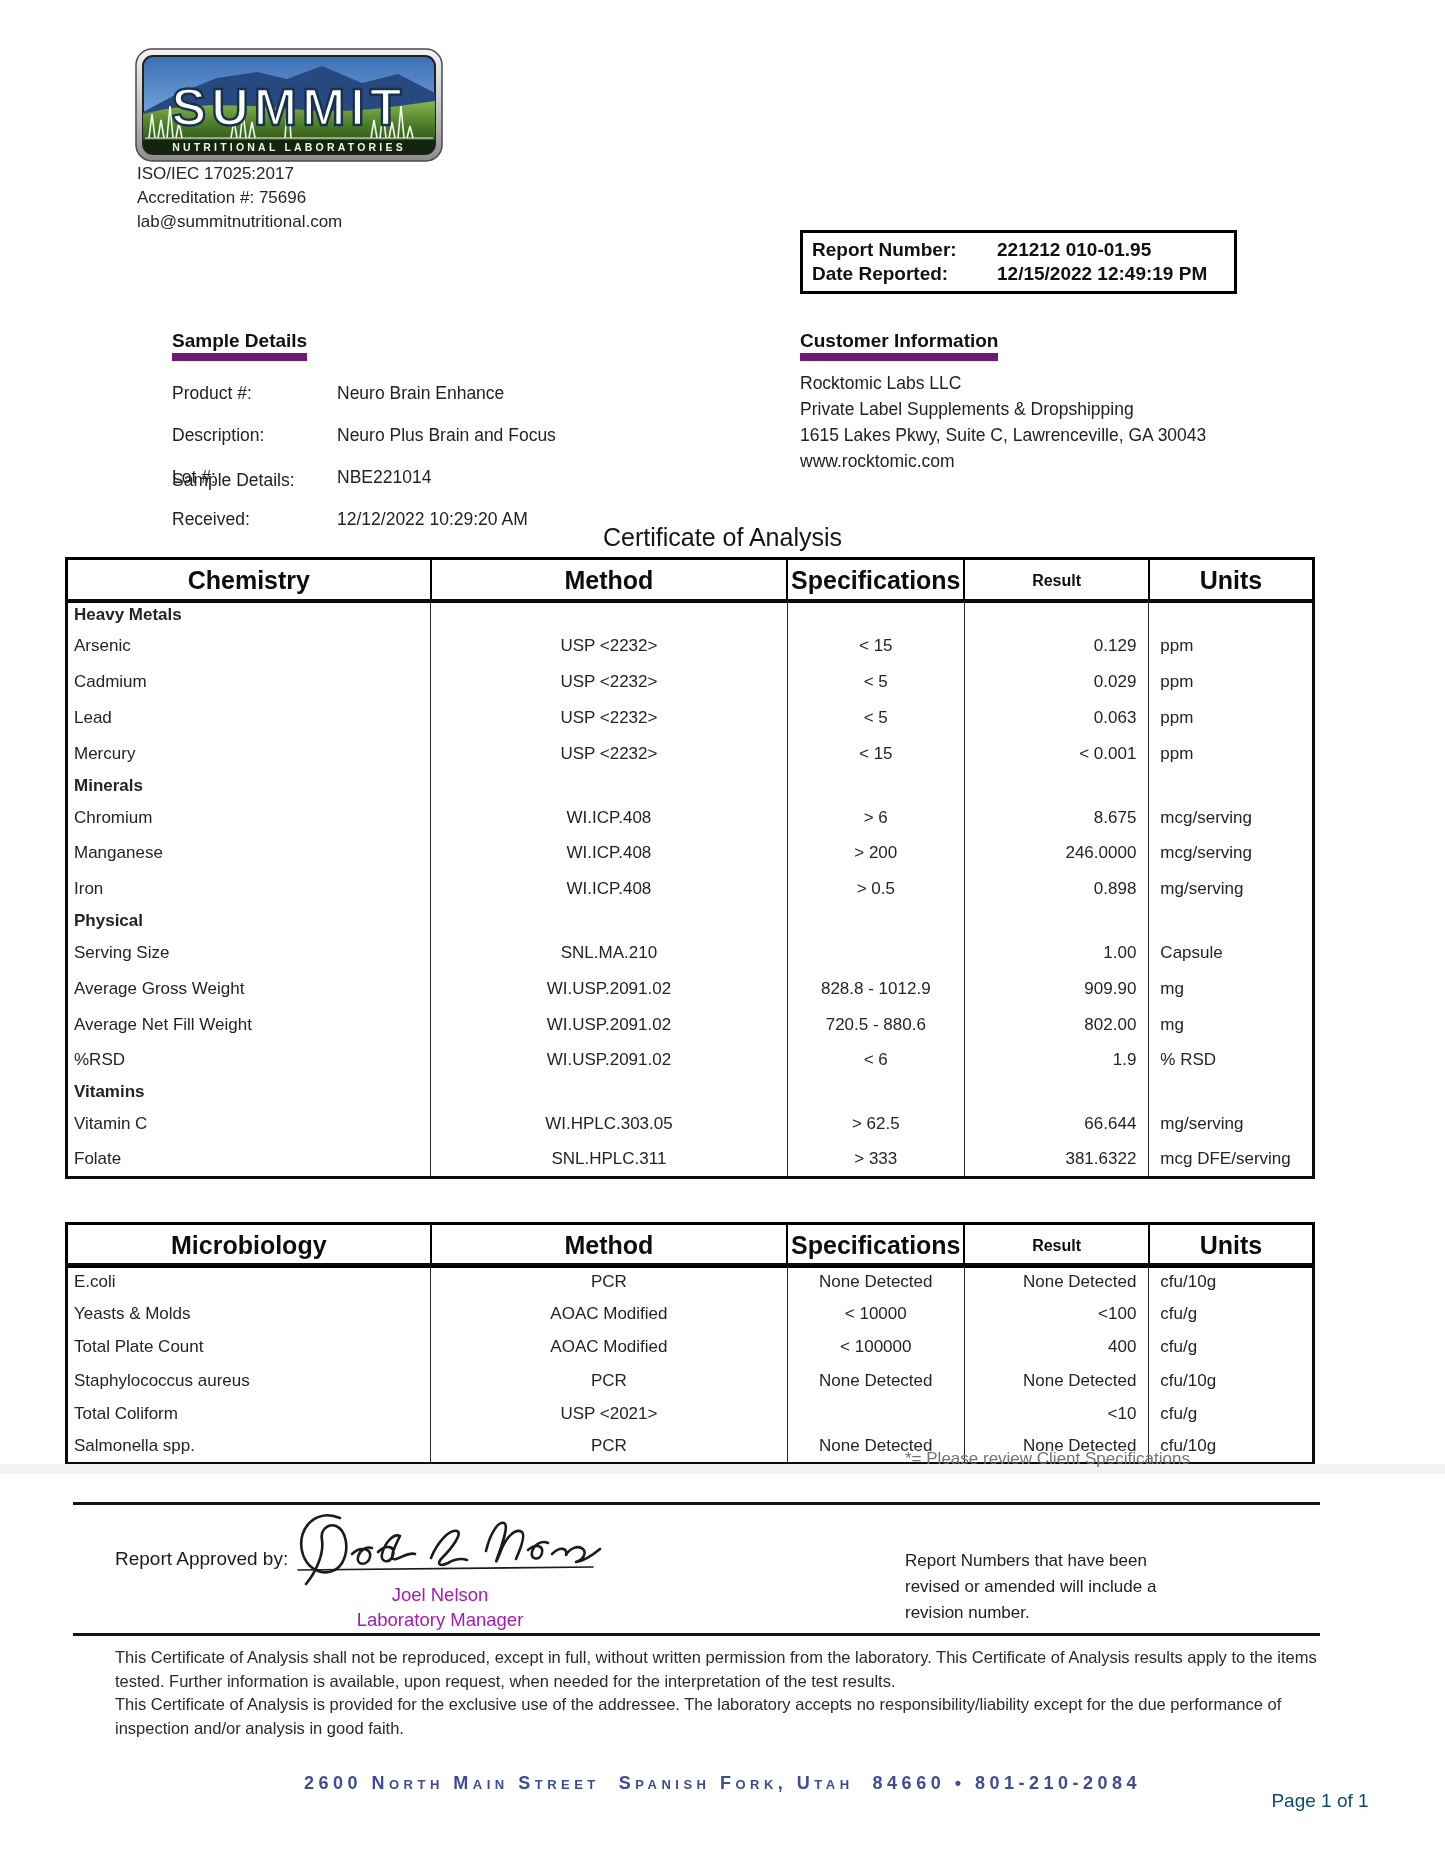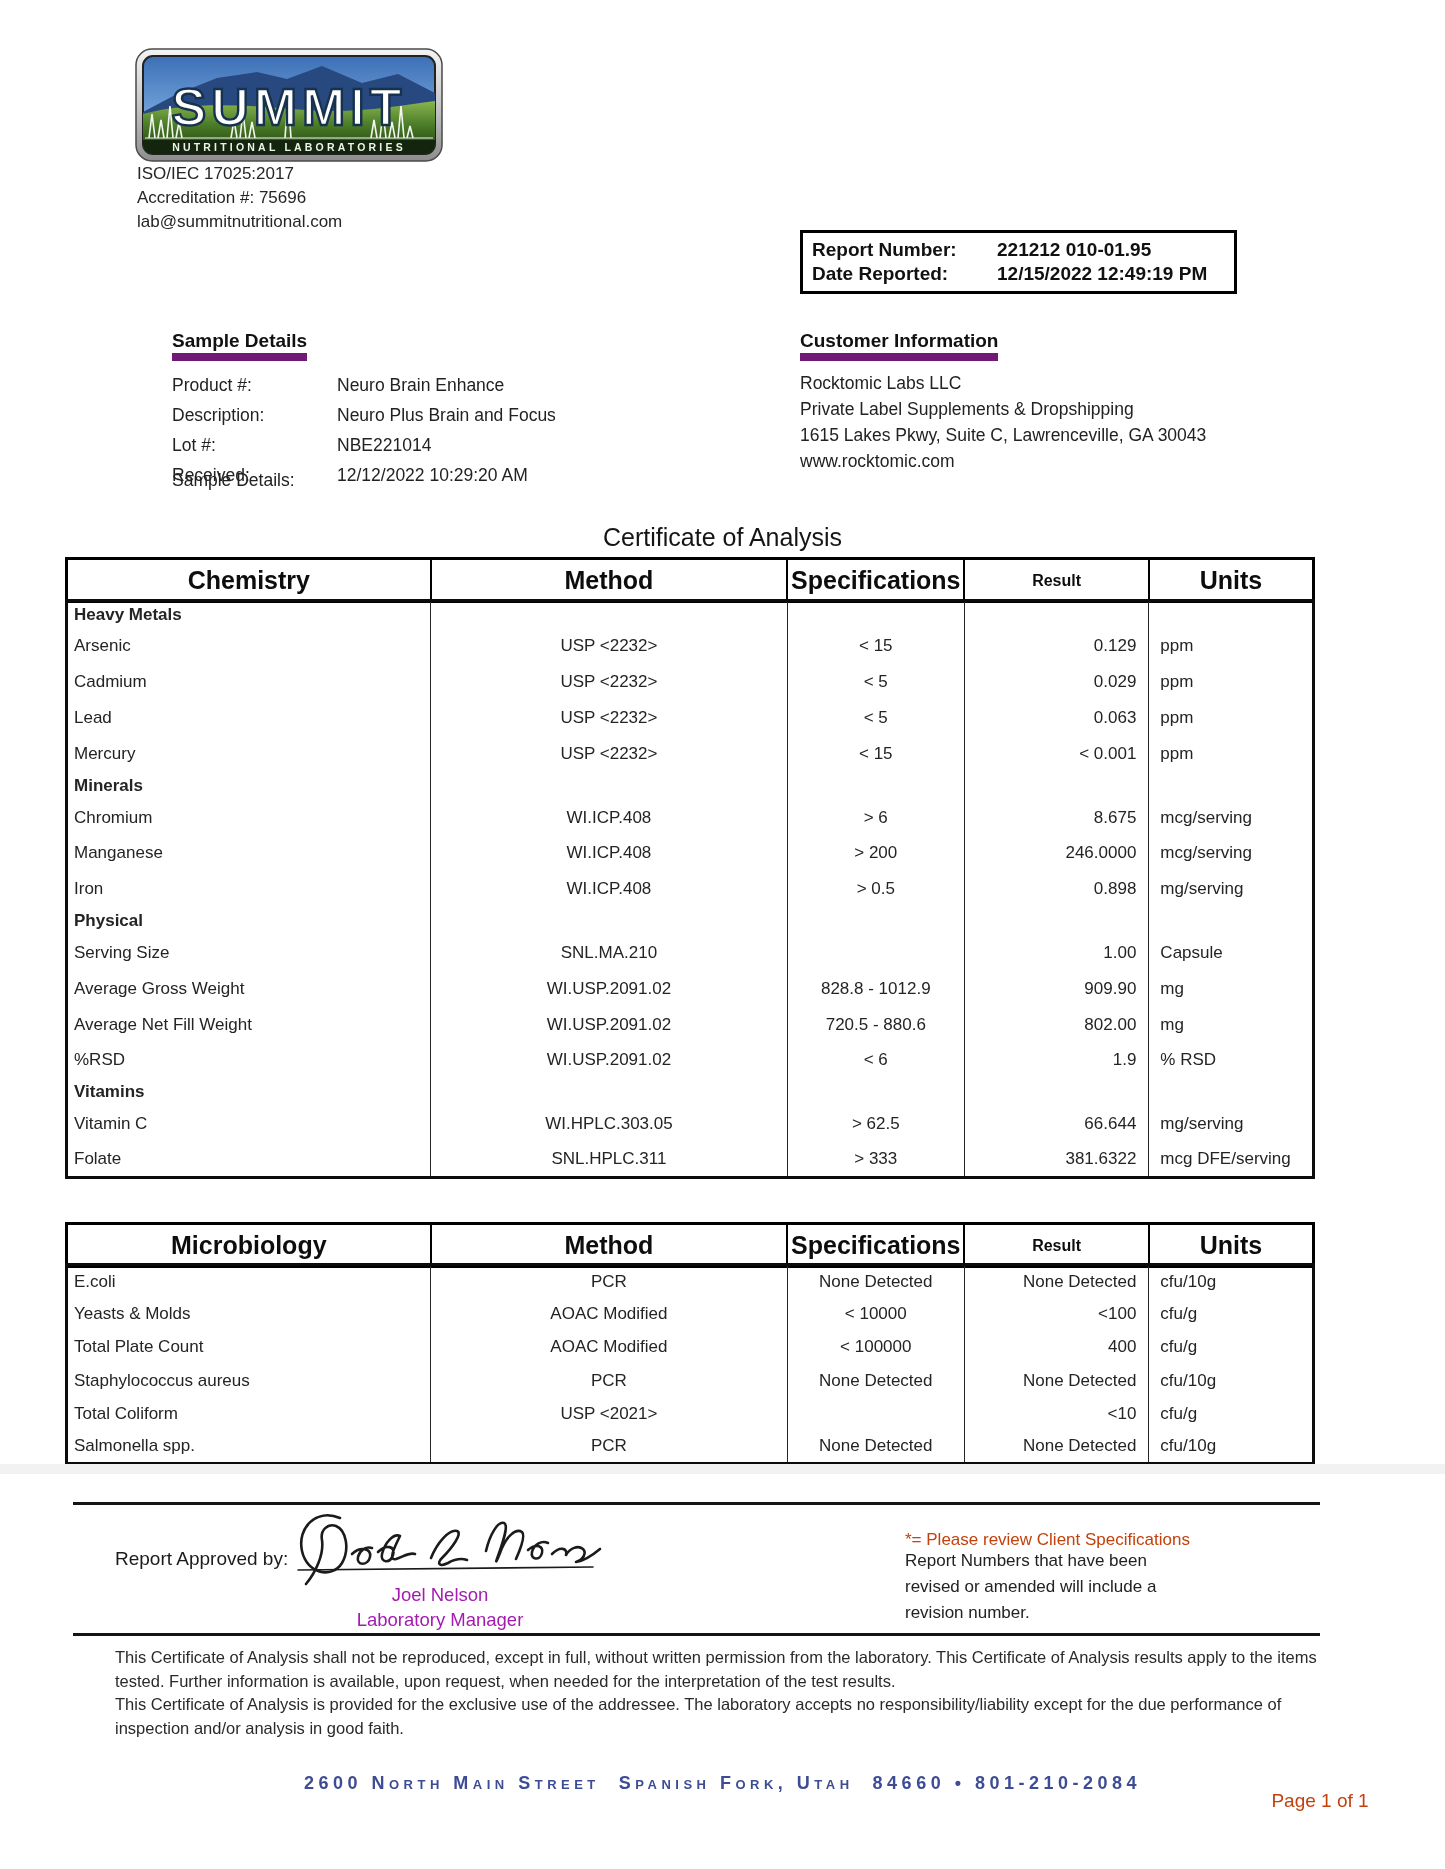--- a/index.html
+++ b/index.html
@@ -19,21 +19,21 @@
     align-content:center;row-gap:2px;padding-left:9px;
     font-size:19px;font-weight:700;color:#111;
   }
 
   
   .info-heading{font-size:19px;font-weight:700;color:#111;
     border-bottom:8px solid #701a75;display:inline-block;padding-bottom:1px;}
   .sample-block{left:172px;top:330px;width:560px;}
   .cust-block{left:800px;top:330px;width:560px;}
   .kv{display:grid;grid-template-columns:165px 1fr;font-size:17.5px;line-height:22px;color:#222;}
-  .kv-rows{margin-top:13px;display:flex;flex-direction:column;gap:8px;}
+  .kv-rows{margin-top:21px;display:flex;flex-direction:column;gap:20px;}
   .cust-lines{margin-top:9px;font-size:17.5px;line-height:26px;color:#222;}
   .sample-secondary{left:172px;top:470px;font-size:17.5px;color:#222;}
 
   .coa-title{left:0;top:523px;width:1445px;text-align:center;font-size:25px;font-weight:500;color:#151515;}
 
   
   table{border-collapse:collapse;table-layout:fixed;width:100%;}
   .head-table{border:3px solid #000;}
   .head-table th{
     border-left:2.5px solid #000;font-size:25px;font-weight:700;color:#0d0d0d;
@@ -65,32 +65,32 @@
   .gray-band{left:0;top:1464px;width:1445px;height:10px;background:#f2f2f2;}
 
   .rule{left:73px;width:1247px;height:3px;background:#141414;}
   .rule1{top:1502px;}
   .rule2{top:1633px;}
 
   .approved-label{left:115px;top:1548px;font-size:19px;color:#1b1b1b;}
   .sig-wrap{left:288px;top:1506px;width:320px;height:92px;}
   .sig-names{left:280px;top:1582px;width:320px;text-align:center;font-size:18.5px;line-height:25px;color:#a21caf;}
 
-  .note-spec{left:905px;top:1530px;font-size:17px;color:#c2410c;}
+  .note-spec{left:905px;top:1449px;font-size:17px;color:#737373;}
   .note-revision{left:905px;top:1548px;width:300px;font-size:17px;line-height:26px;color:#222;}
 
   .disclaimer{left:115px;top:1646px;width:1235px;font-size:16.5px;line-height:23.5px;color:#2a2a2a;}
   .disclaimer p{margin:0;}
 
   .footer-address{
     left:0;top:1773px;width:1445px;text-align:center;
     font-variant:small-caps;font-weight:700;font-size:18px;letter-spacing:4.5px;
     color:#3e4c96;white-space:pre-wrap;
   }
-  .page-number{left:1240px;top:1790px;width:160px;text-align:center;font-size:19px;color:#c2410c;}
+  .page-number{left:1240px;top:1790px;width:160px;text-align:center;font-size:19px;color:#0c4a6e;}
 </style>
 </head>
 <body>
 
 <div class="page">
 
   <svg class="abs" style="left:135px;top:48px;" width="308" height="114" viewBox="0 0 308 114">
     <defs>
       <linearGradient id="gMetal" x1="0" y1="0" x2="0" y2="1">
         <stop offset="0" stop-color="#f4f4f4"></stop>

